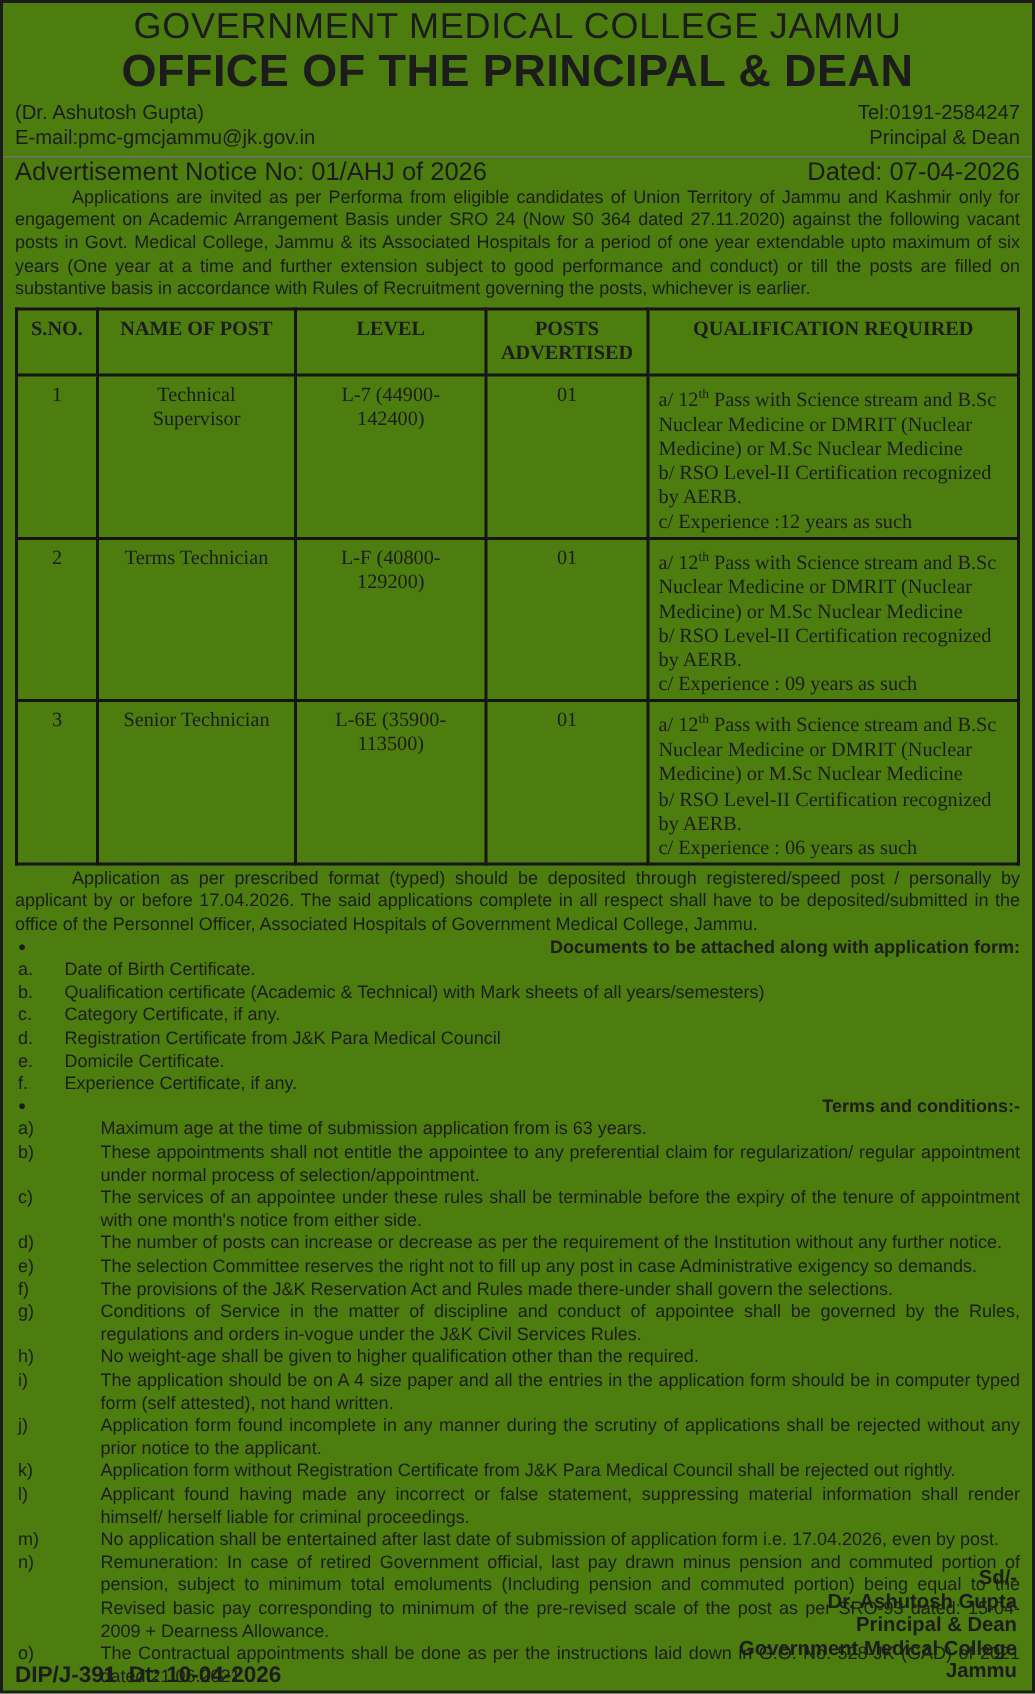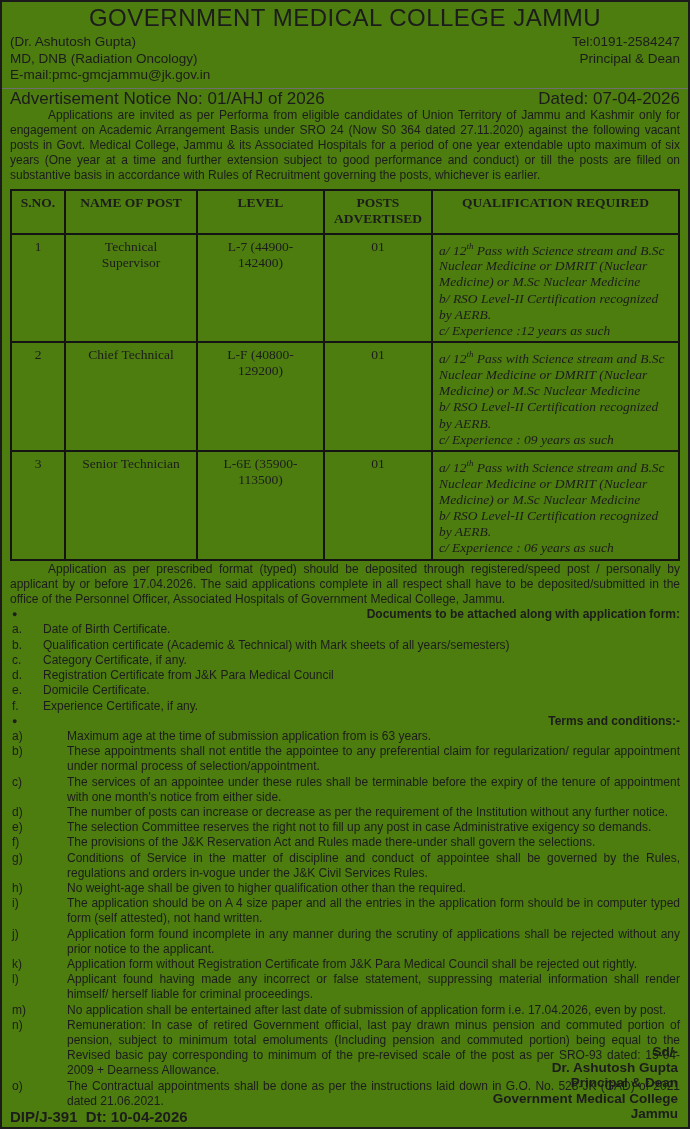--- a/index.html
+++ b/index.html
@@ -17,45 +17,45 @@
   .notice-row{display:flex;justify-content:space-between;font-size:17px;line-height:16px;margin-top:2px;}
   .para{font-size:12px;line-height:15.2px;text-align:justify;margin:1px 0 0 0;}
   .indent{text-indent:38px;}
   table.posts{border-collapse:collapse;width:100%;margin-top:5px;table-layout:fixed;
     font-family:"Liberation Serif",serif;border-radius:17px;}
   table.posts th,table.posts td{border:2px solid #141414;vertical-align:top;box-sizing:border-box;}
   table.posts th{font-size:13.5px;line-height:16px;height:44px;padding:4px 2px;text-align:center;}
   table.posts td{font-size:13.5px;}
   td.cell-sno,td.cell-post,td.cell-level,td.cell-posts{text-align:center;padding:4px 8px;}
   td.cell-level{padding:4px 16px;}
-  td.cell-qual{padding:3px 8px 2px 6px;font-style:italic;}
+  td.cell-qual{padding:3px 8px 2px 6px;}
   .qual-line{line-height:16.2px;text-align:left;}
   .qual-line sup{font-size:9px;}
   .list-row{display:flex;font-size:12px;line-height:15.2px;}
   .list-label{flex:none;width:33px;padding-left:2px;box-sizing:border-box;}
   .list-text{flex:1;text-align:justify;}
   .list-heading{font-weight:bold;}
   .list-heading .list-text{text-align:right;}
   .bullet{font-size:9px;}
   .term-line2{text-align:justify;margin-left:24px;}
   .signature{position:absolute;right:10px;top:1042px;text-align:right;
     font-size:13.5px;line-height:15.5px;font-weight:bold;}
   .footer{position:absolute;left:8px;bottom:2px;font-size:15px;font-weight:bold;white-space:pre-wrap;}
 </style>
 </head>
 <body>
 
 <div class="page">
 
   <div class="title1">GOVERNMENT MEDICAL COLLEGE JAMMU</div>
+  <div class="title2">OFFICE OF THE PRINCIPAL &amp; DEAN</div>
 
   <div class="contact-row">
     <div class="contact-left">
       <div>(Dr. Ashutosh Gupta)</div>
-      <div>MD, DNB (Radiation Oncology)</div>
       <div>E-mail:pmc-gmcjammu@jk.gov.in</div>
     </div>
     <div class="contact-right">
       <div>Tel:0191-2584247</div>
       <div>Principal &amp; Dean</div>
     </div>
   </div>
 
   <hr class="divider">
 
@@ -90,21 +90,21 @@
           <td class="cell-level">L-7 (44900-142400)</td>
           <td class="cell-posts">01</td>
           <td class="cell-qual">
             <div class="qual-line">a/  12<sup>th</sup> Pass with Science stream and B.Sc Nuclear Medicine or DMRIT (Nuclear Medicine) or M.Sc Nuclear Medicine</div>
             <div class="qual-line">b/  RSO Level-II Certification recognized by AERB.</div>
             <div class="qual-line">c/  Experience :12 years as such</div>
           </td>
         </tr>
         <tr>
           <td class="cell-sno">2</td>
-          <td class="cell-post">Chief Technical</td>
+          <td class="cell-post">Terms Technician</td>
           <td class="cell-level">L-F (40800-129200)</td>
           <td class="cell-posts">01</td>
           <td class="cell-qual">
             <div class="qual-line">a/  12<sup>th</sup> Pass with Science stream and B.Sc Nuclear Medicine or DMRIT (Nuclear Medicine) or M.Sc Nuclear Medicine</div>
             <div class="qual-line">b/  RSO Level-II Certification recognized by AERB.</div>
             <div class="qual-line">c/  Experience : 09 years as such</div>
           </td>
         </tr>
         <tr>
           <td class="cell-sno">3</td>

